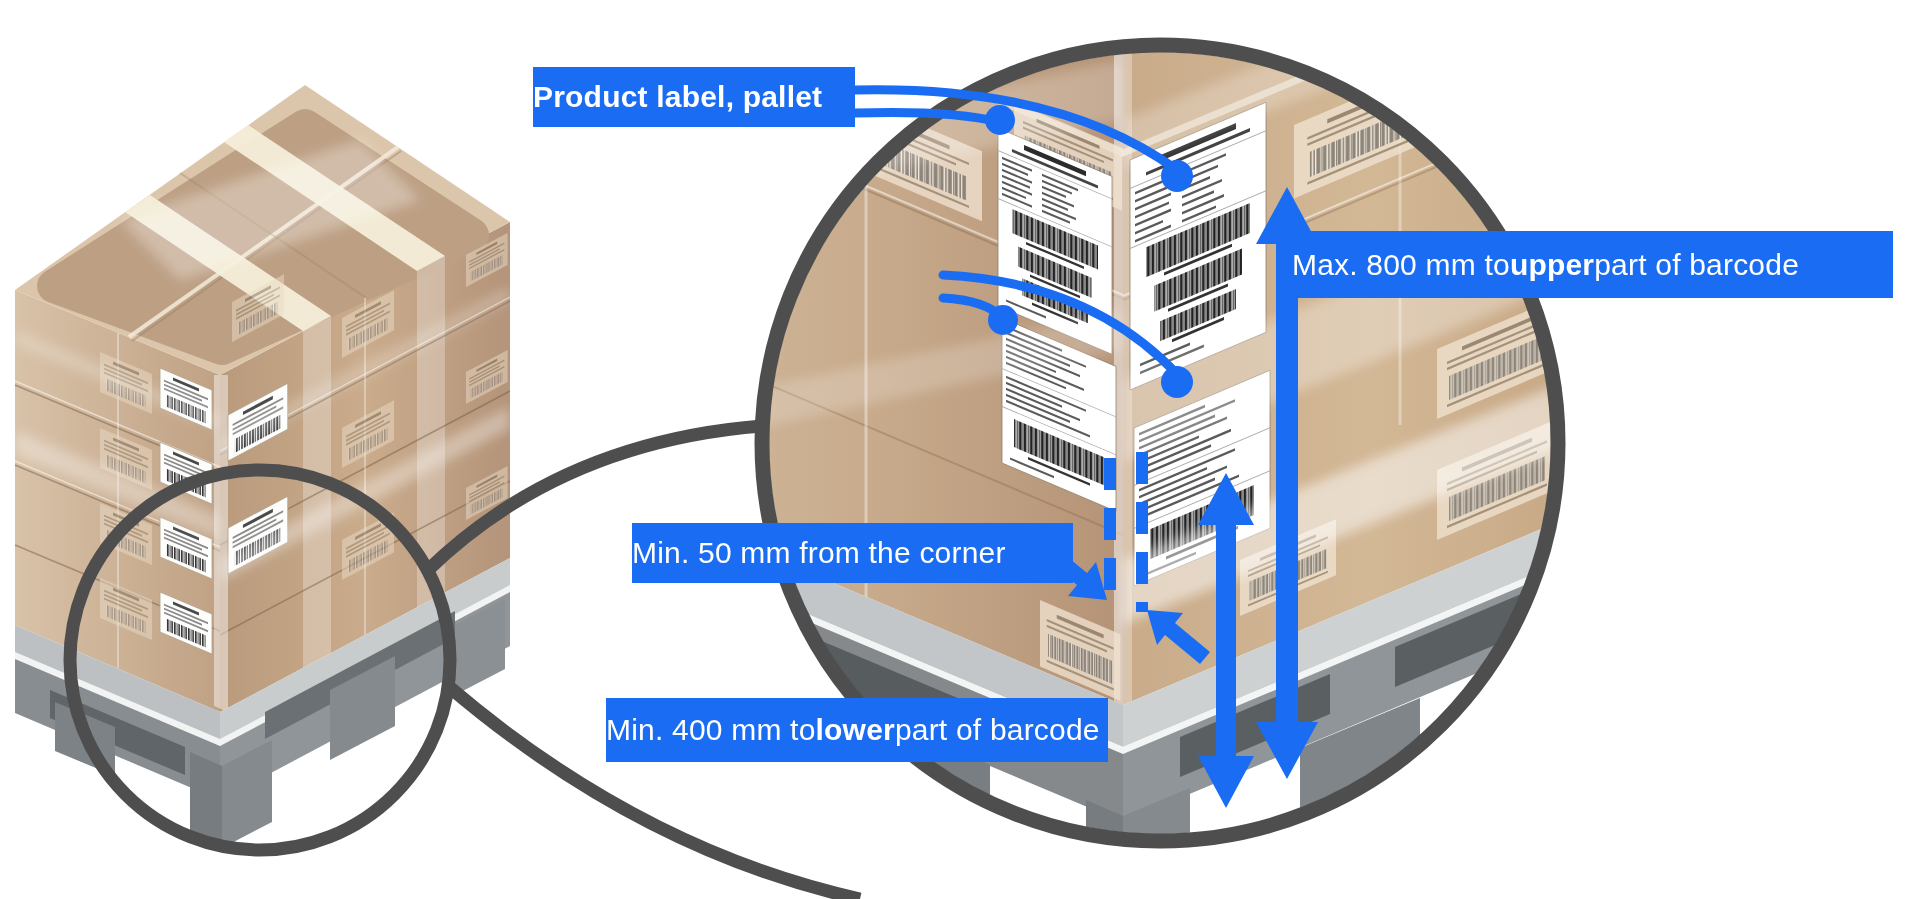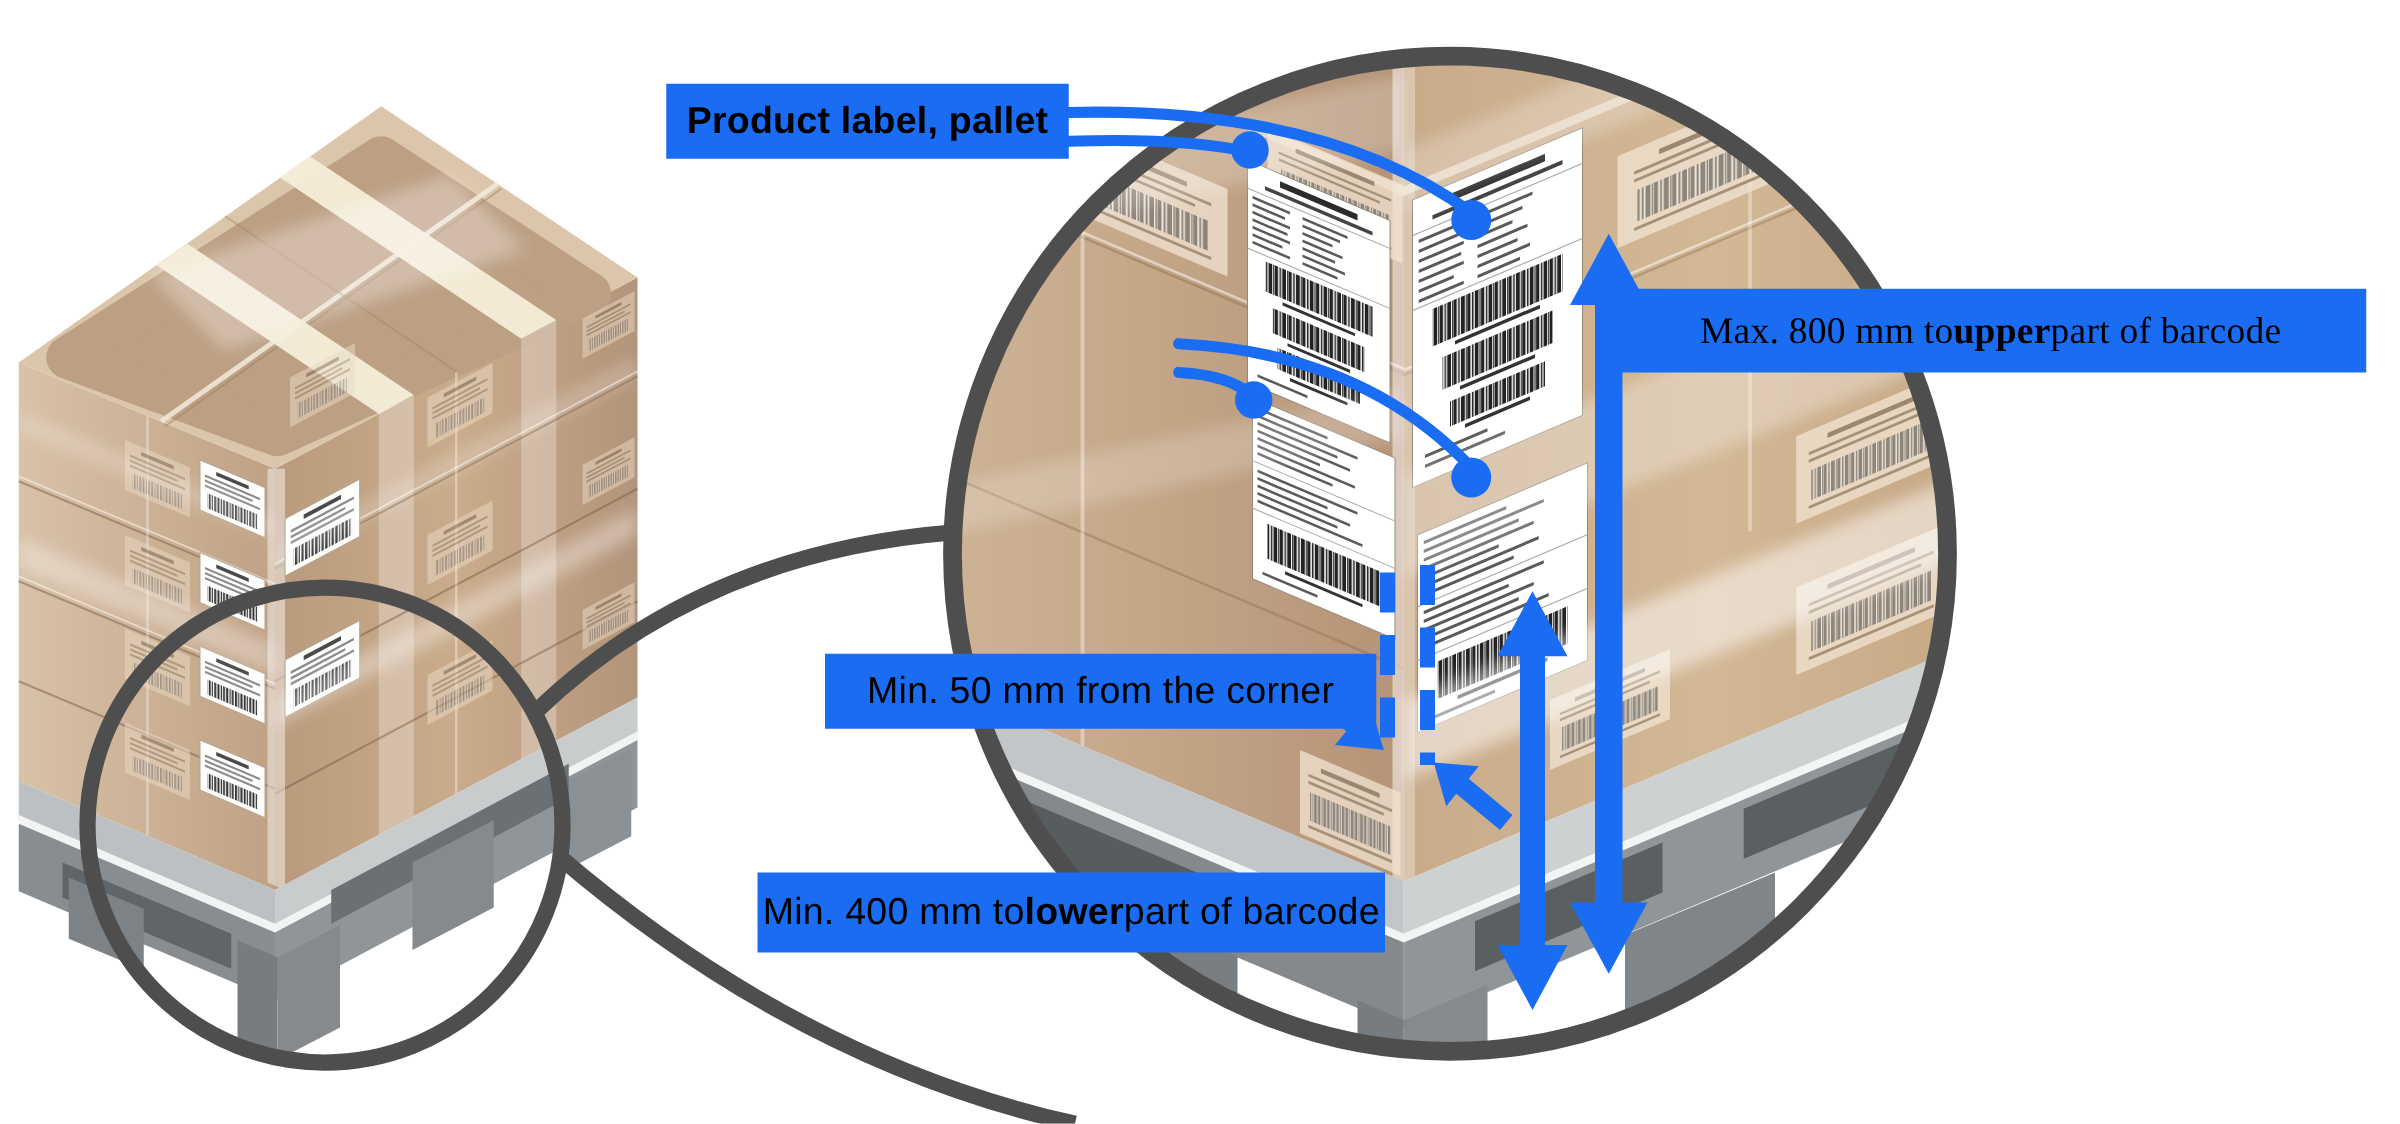--- a/index.html
+++ b/index.html
@@ -2,31 +2,31 @@
 <html><head>
 <meta charset="utf-8">
 <style>
   html,body{margin:0;padding:0;background:#ffffff;}
   body{width:1920px;height:899px;overflow:hidden;font-family:"Liberation Sans", sans-serif;}
   .stage{position:relative;width:1920px;height:899px;background:#fff;}
   .stage svg{position:absolute;left:0;top:0;}
   .callout{
     position:absolute;
     background:#1a6df3;
-    color:#000000;
-    display:flex;align-items:center;justify-content:center;
+    color:#ffffff;
+    display:flex;align-items:center;
     font-size:30px;line-height:1;white-space:nowrap;
     letter-spacing:0.2px;
   }
   .callout.bold{font-weight:bold;}
   .callout b{font-weight:bold;}
   #callout-product{left:533px;top:67px;width:322px;height:60px;}
   #callout-shipping{left:652px;top:265px;width:291px;height:62px;}
-  #callout-max800{left:1292px;top:231px;width:601px;height:67px;font-family:Liberation Serif, serif;}
-  #callout-min50{left:660px;top:523px;width:441px;height:60px;}
+  #callout-max800{left:1292px;top:231px;width:601px;height:67px;}
+  #callout-min50{left:632px;top:523px;width:441px;height:60px;}
   #callout-min400{left:606px;top:698px;width:502px;height:64px;}
 </style>
 </head>
 <body>
 
 <div class="stage">
 
 <svg width="1920" height="899" viewBox="0 0 1920 899">
   <defs>
     <clipPath id="clipBig">

